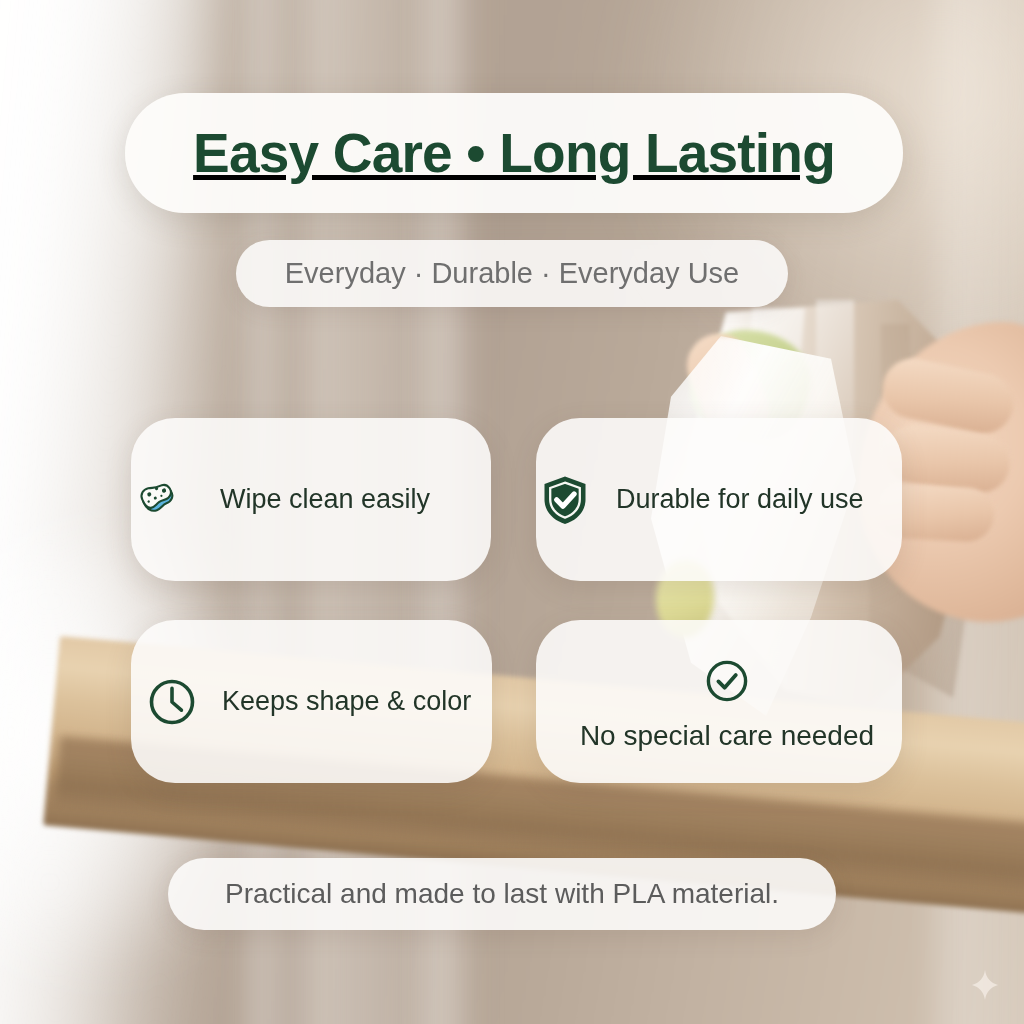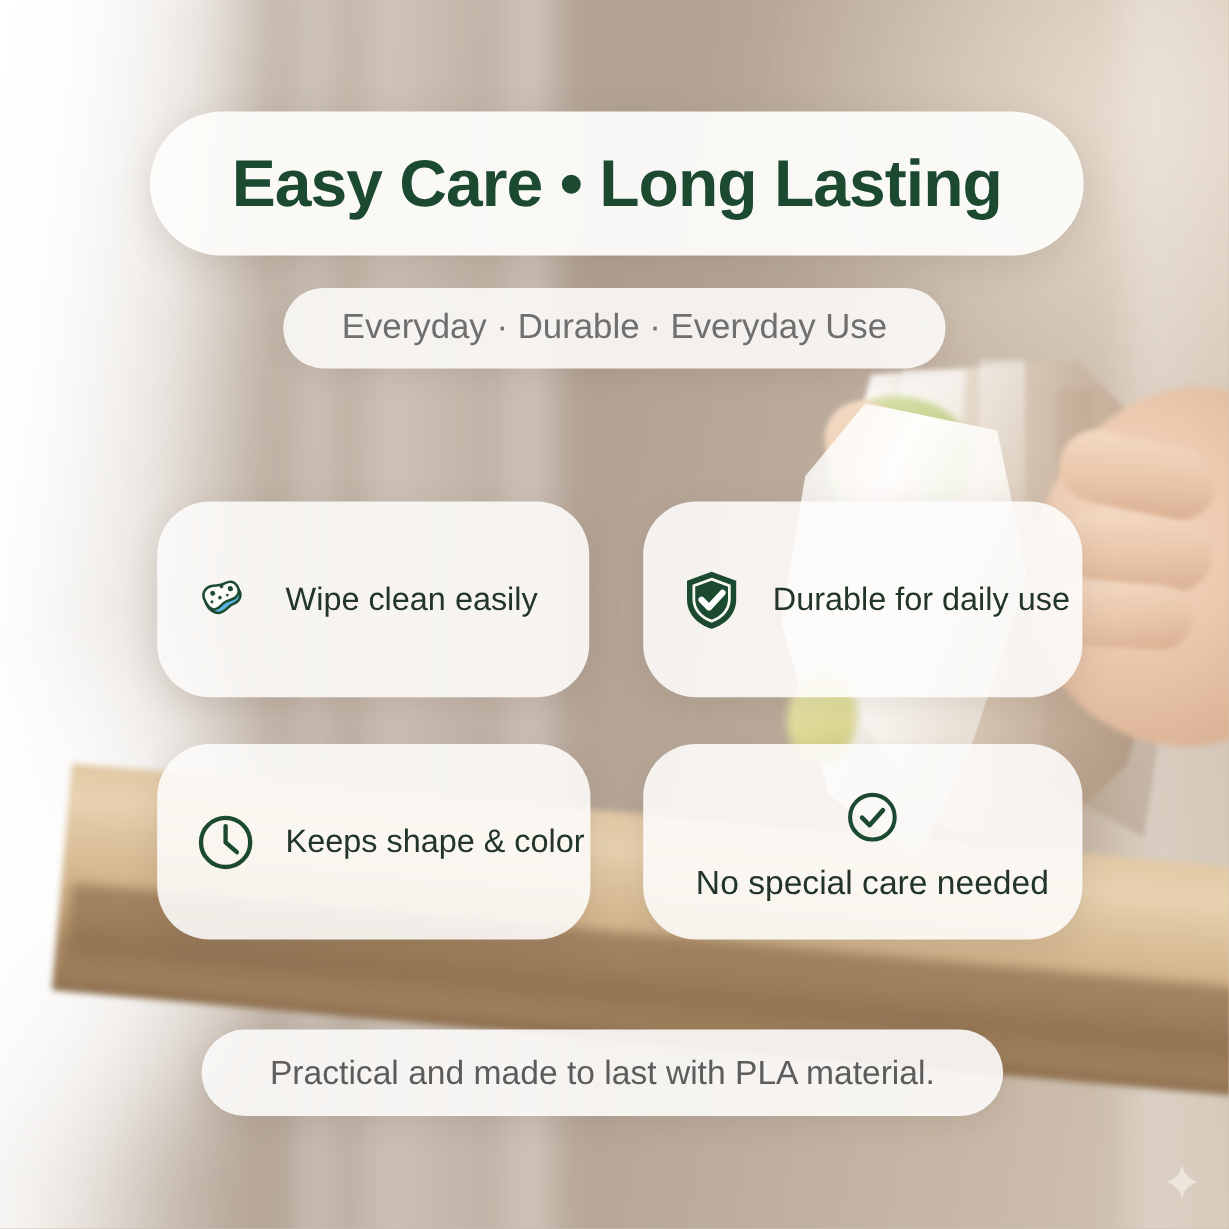--- a/index.html
+++ b/index.html
@@ -228,20 +228,21 @@
 
   
   .title-pill {
     position: absolute;
     left: 125px; top: 93px;
     width: 778px; height: 120px;
     display: flex; align-items: center; justify-content: center;
     background: rgba(253,252,250,0.95);
     border-radius: 60px;
     box-shadow: 0 8px 30px rgba(96,78,62,0.16);
+    text-decoration: underline;
   }
   .title-text {
     font-size: 55px;
     font-weight: 700;
     letter-spacing: -0.8px;
     color: #1c4a31;
     white-space: nowrap;
   }
 
   
@@ -262,23 +263,23 @@
 
   
   .card {
     position: absolute;
     background: rgba(253,252,250,0.88);
     border-radius: 44px;
     box-shadow: 0 8px 28px rgba(96,78,62,0.14);
     display: flex;
     align-items: center;
   }
-  .card.c1 { left: 131px; top: 418px; width: 360px; height: 163px; padding-left: 28px; gap: 21px; }
-  .card.c2 { left: 536px; top: 418px; width: 366px; height: 163px; padding-left: 28px; gap: 22px; }
-  .card.c3 { left: 131px; top: 620px; width: 361px; height: 163px; padding-left: 28px; gap: 21px; }
+  .card.c1 { left: 131px; top: 418px; width: 360px; height: 163px; gap: 31px; }
+  .card.c2 { left: 536px; top: 418px; width: 366px; height: 163px; gap: 22px; }
+  .card.c3 { left: 131px; top: 620px; width: 361px; height: 163px; padding-left: 12px; gap: 21px; }
   .card.c4 {
     left: 536px; top: 620px; width: 366px; height: 163px;
     flex-direction: column; justify-content: center; gap: 10px; padding-left: 16px;
   }
 
   .card-label {
     font-size: 27px;
     color: #223528;
     white-space: nowrap;
   }

